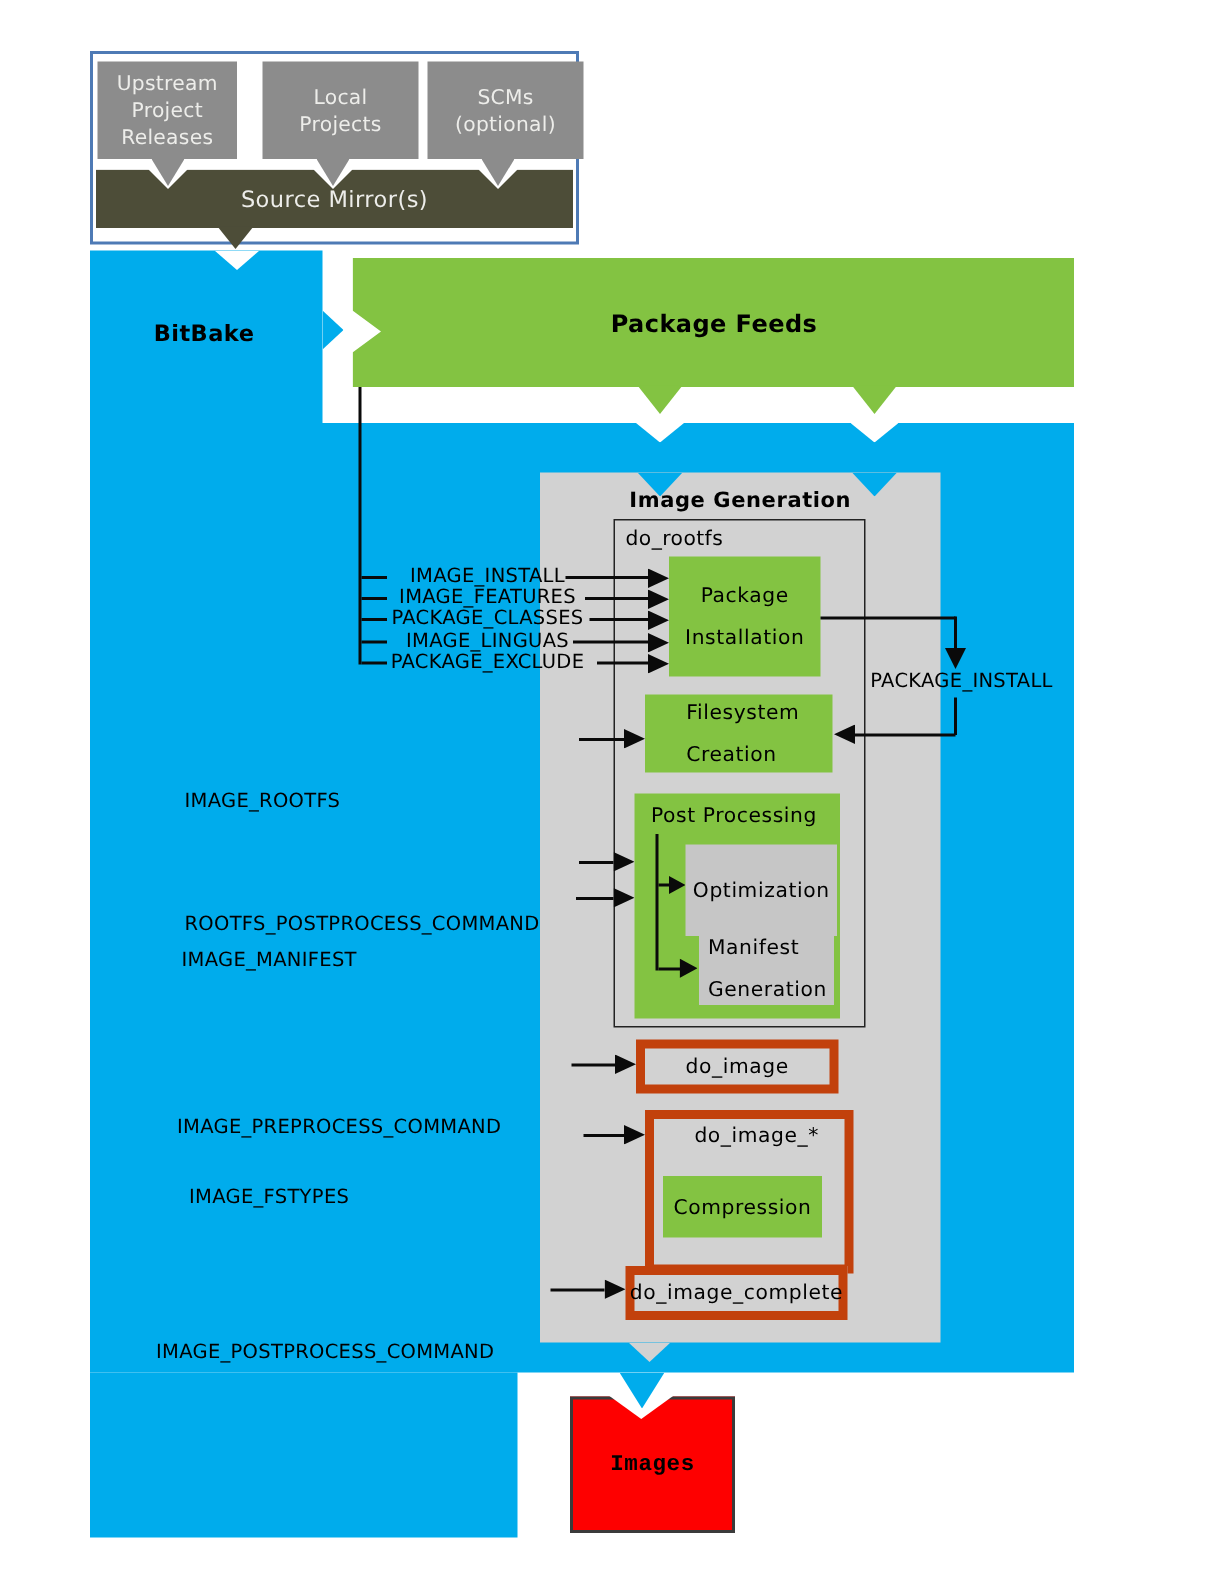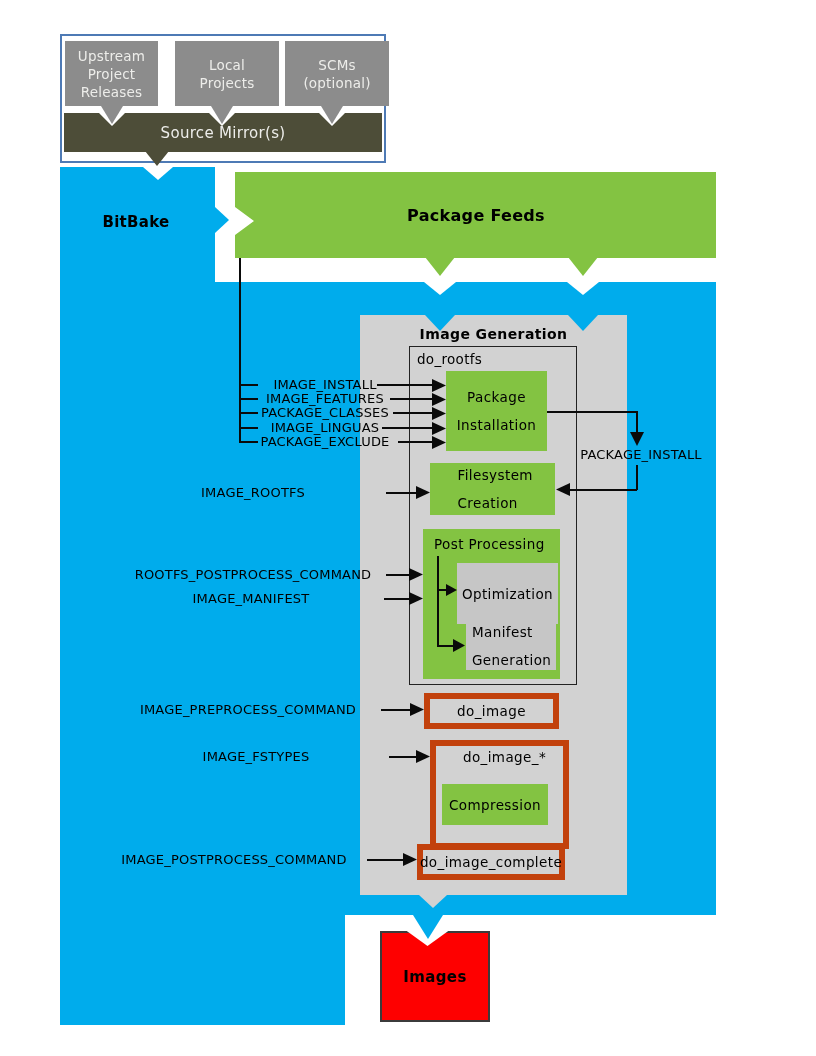--- a/index.html
+++ b/index.html
@@ -30,21 +30,21 @@
     display:flex;align-items:center;justify-content:center;
   }
   
   .gbox{display:flex;align-items:center;justify-content:center;font-size:13.5px;
         line-height:28px;letter-spacing:.4px;text-align:center;box-sizing:border-box;}
   .gbox .wrapL{text-align:left;}
   .gbox .wrapC{text-align:center;}
   .outline{border:6px solid #c2410c;background:var(--panel-gray);}
   .subgray{background:var(--subbox-gray);}
   .var-label{font-size:13px;letter-spacing:.2px;white-space:nowrap;}
-  .t-right{text-align:center;}
+  .t-right{text-align:left;margin-top:42px;}
   .t-center{text-align:center;}
   .bold{font-weight:bold;}
   .panel{background:var(--panel-gray);}
   .red-box{background:var(--red);border:2px solid #3b3b3b;box-sizing:border-box;
     display:flex;align-items:center;justify-content:center;
     font-weight:bold;font-size:15px;letter-spacing:.4px;}
 </style>
 </head>
 <body>
 
@@ -197,19 +197,19 @@
   <div class="abs line" style="left:389px;top:756px;width:27px;height:2px;"></div>
   <div class="abs head tri-right" style="left:416px;top:750px;width:14px;height:13px;"></div>
 
   <div class="abs gbox outline" style="left:417px;top:844px;width:148px;height:36px;">
     <div class="wrapC">do_image_complete</div>
   </div>
   <div class="abs var-label t-right" style="left:104px;top:852px;width:260px;"><span>IMAGE_POSTPROCESS_COMMAND</span></div>
   <div class="abs line" style="left:367px;top:859px;width:36px;height:2px;"></div>
   <div class="abs head tri-right" style="left:403px;top:853px;width:14px;height:13px;"></div>
 
-  <div class="abs red-box" style="left:380px;top:931px;width:110px;height:91px;">
+  <div class="abs red-box" style="left:380px;top:931px;width:110px;height:91px;font-family:Liberation Mono, monospace;">
     <span>Images</span>
   </div>
   <div class="abs white tri-down" style="left:404px;top:929px;width:47px;height:17px;"></div>
   <div class="abs blue tri-down" style="left:413px;top:915px;width:30px;height:24px;"></div>
 
 </div>
 
 </body></html>

